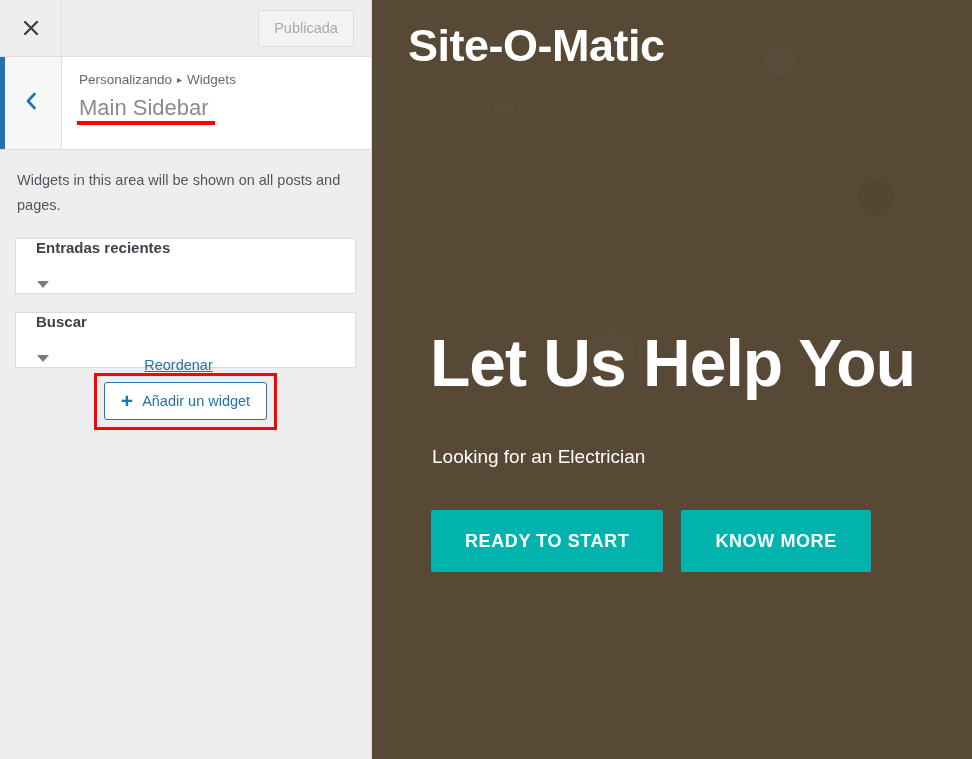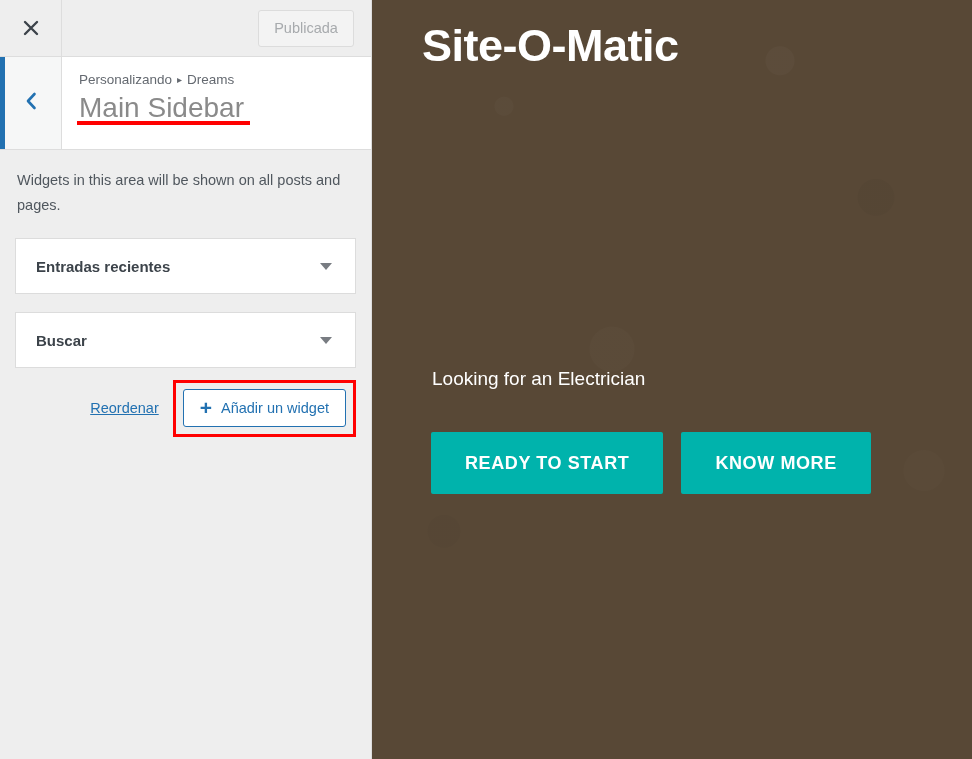--- a/index.html
+++ b/index.html
@@ -116,21 +116,21 @@
     color: #646970;
     font-size: 10px;
     transform: translateY(-1px);
   }
   .cz-title-wrap {
     position: relative;
     display: inline-block;
     margin-top: 4px;
   }
   .cz-title {
-    font-size: 28px;
+    font-size: 22px;
     font-weight: 400;
     color: #8a8a8a;
     line-height: 28px;
     white-space: nowrap;
     text-align: right;
   }
   .cz-title-underline {
     position: absolute;
     left: -2px;
     right: -6px;
@@ -155,42 +155,43 @@
   }
 
   .widget-row {
     position: relative;
     height: 56px;
     background: #ffffff;
     border: 1px solid #dcdcdc;
     box-sizing: border-box;
     margin-bottom: 18px;
     display: flex;
-    align-items: center;
     padding: 0 16px 0 20px;
     cursor: pointer;
+    flex-direction: column;
   }
   .widget-title {
     font-size: 15px;
     font-weight: bold;
     color: #3c434a;
     flex: 1 1 auto;
   }
   .widget-caret {
     flex: 0 0 auto;
     margin-right: 6px;
   }
 
   .widget-actions {
     display: flex;
     align-items: center;
     justify-content: flex-end;
     position: relative;
     margin-top: 4px;
     height: 44px;
+    flex-direction: column;
   }
   .link-reorder {
     font-size: 14.5px;
     color: #2271b1;
     text-decoration: underline;
     cursor: pointer;
     margin-right: 14px;
   }
   .add-widget-highlight {
     position: relative;
@@ -239,21 +240,21 @@
       radial-gradient(circle at 22% 14%, rgba(255,255,255,0.018) 0 9px, transparent 10px),
       radial-gradient(circle at 68% 8%,  rgba(255,255,255,0.022) 0 14px, transparent 15px),
       radial-gradient(circle at 84% 26%, rgba(0,0,0,0.030) 0 18px, transparent 19px),
       radial-gradient(circle at 40% 46%, rgba(255,255,255,0.014) 0 22px, transparent 23px),
       radial-gradient(circle at 12% 70%, rgba(0,0,0,0.025) 0 16px, transparent 17px),
       radial-gradient(circle at 92% 62%, rgba(255,255,255,0.012) 0 20px, transparent 21px);
     pointer-events: none;
   }
   .site-head {
     position: absolute;
-    left: 50px;
+    left: 36px;
     top: 18px;
     z-index: 2;
   }
   .site-title {
     font-size: 45px;
     font-weight: bold;
     color: #ffffff;
     line-height: 56px;
     letter-spacing: -0.5px;
     margin: 0;
@@ -336,21 +337,21 @@
       <div class="cz-back">
         <div class="cz-accent"></div>
         <span>
           <svg width="18" height="22" viewBox="0 0 18 22" aria-hidden="true">
             <path d="M12.5 4 L6 11 L12.5 18" stroke="#2271b1" stroke-width="2.6" fill="none" stroke-linecap="round" stroke-linejoin="round"></path>
           </svg>
         </span>
       </div>
       <div class="cz-head-text">
         <div class="cz-breadcrumb">
-          <span>Personalizando</span><span class="sep">▸</span><span>Dreams</span>
+          <span>Personalizando</span><span class="sep">▸</span><span>Widgets</span>
         </div>
         <div class="cz-title-wrap">
           <div class="cz-title">Main Sidebar</div>
           <div class="cz-title-underline"></div>
         </div>
       </div>
     </div>
 
     <div class="cz-body">
       <p class="cz-desc">Widgets in this area will be shown on all posts and pages.</p>
@@ -386,20 +387,21 @@
   </div>
 
   <div class="preview">
     <div class="preview-texture"></div>
 
     <div class="site-head">
       <h1 class="site-title">Site-O-Matic</h1>
     </div>
 
     <div class="hero">
+      <div class="hero-heading">Let Us Help You</div>
       <p class="hero-sub">Looking for an Electrician</p>
       <div class="hero-buttons">
         <button class="hero-btn">READY TO START</button>
         <button class="hero-btn">KNOW MORE</button>
       </div>
     </div>
   </div>
 
 </div>
 

